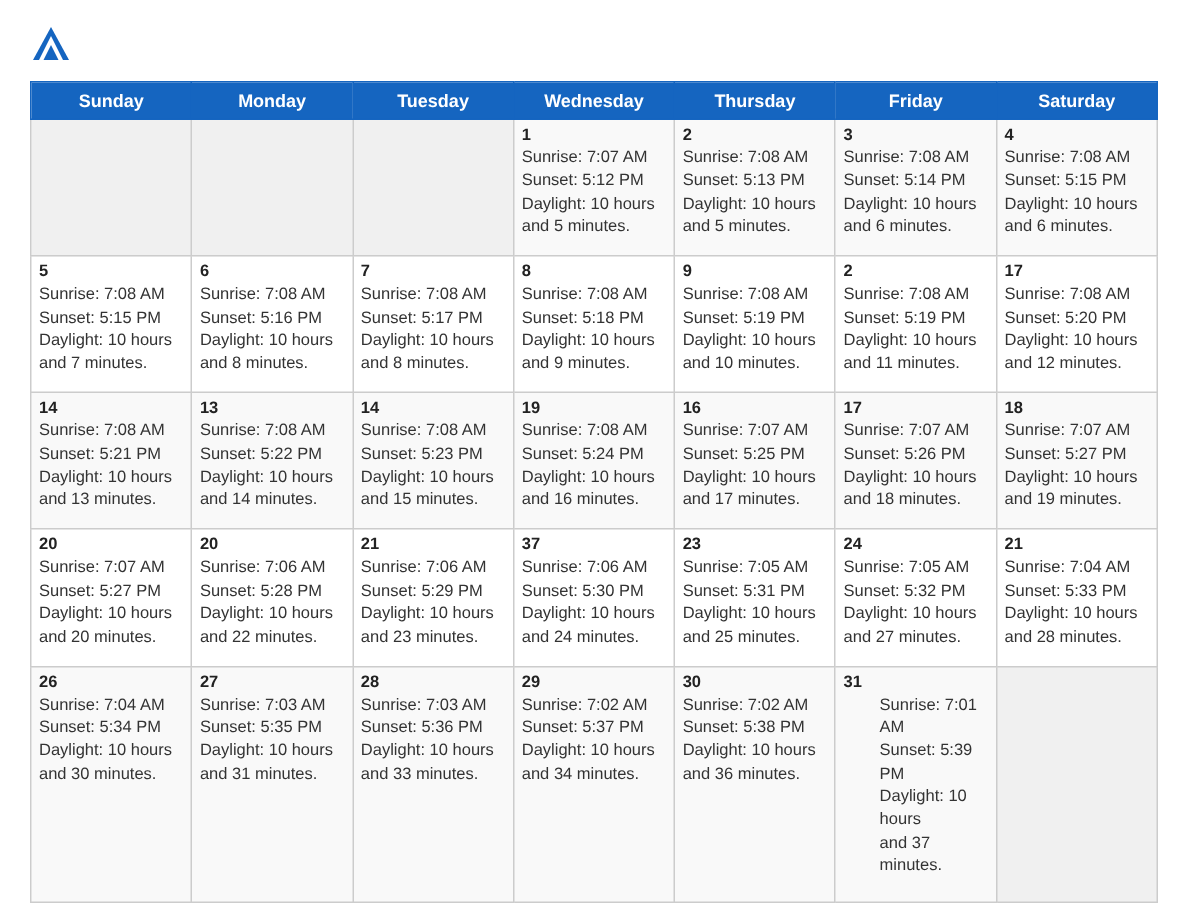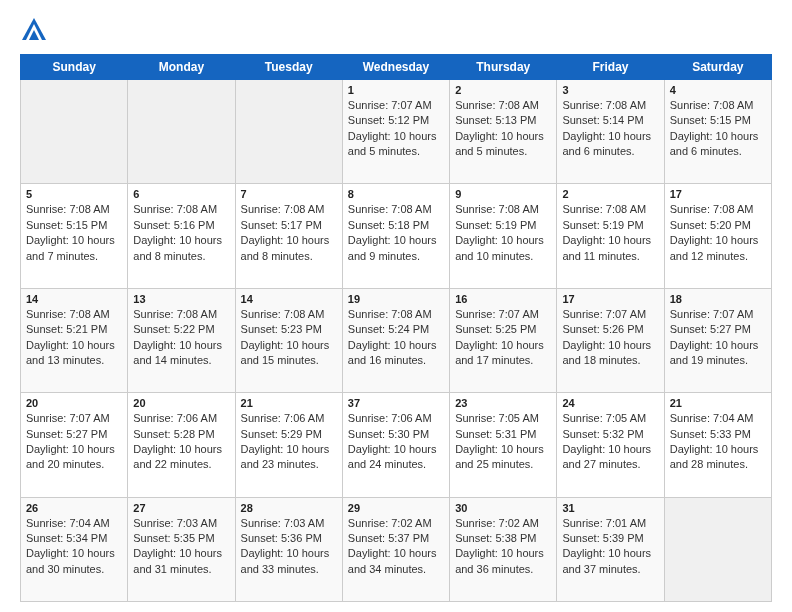--- a/index.html
+++ b/index.html
@@ -358,21 +358,21 @@
           </td>
           <td>
             <span class="day-num">30</span>
             <div class="day-info" style="white-space: pre-line;">Sunrise: 7:02 AM
 Sunset: 5:38 PM
 Daylight: 10 hours
 and 36 minutes.</div>
           </td>
           <td>
             <span class="day-num">31</span>
-            <div class="day-info" style="white-space: pre-line;">Sunrise: 7:01 AM
+            <div class="day-info" style="white-space: pre-line; margin-left: 24px;">Sunrise: 7:01 AM
 Sunset: 5:39 PM
 Daylight: 10 hours
 and 37 minutes.</div>
           </td>
           <td class="empty"></td>
         </tr>
       </tbody>
   </table>
 </div>
 

